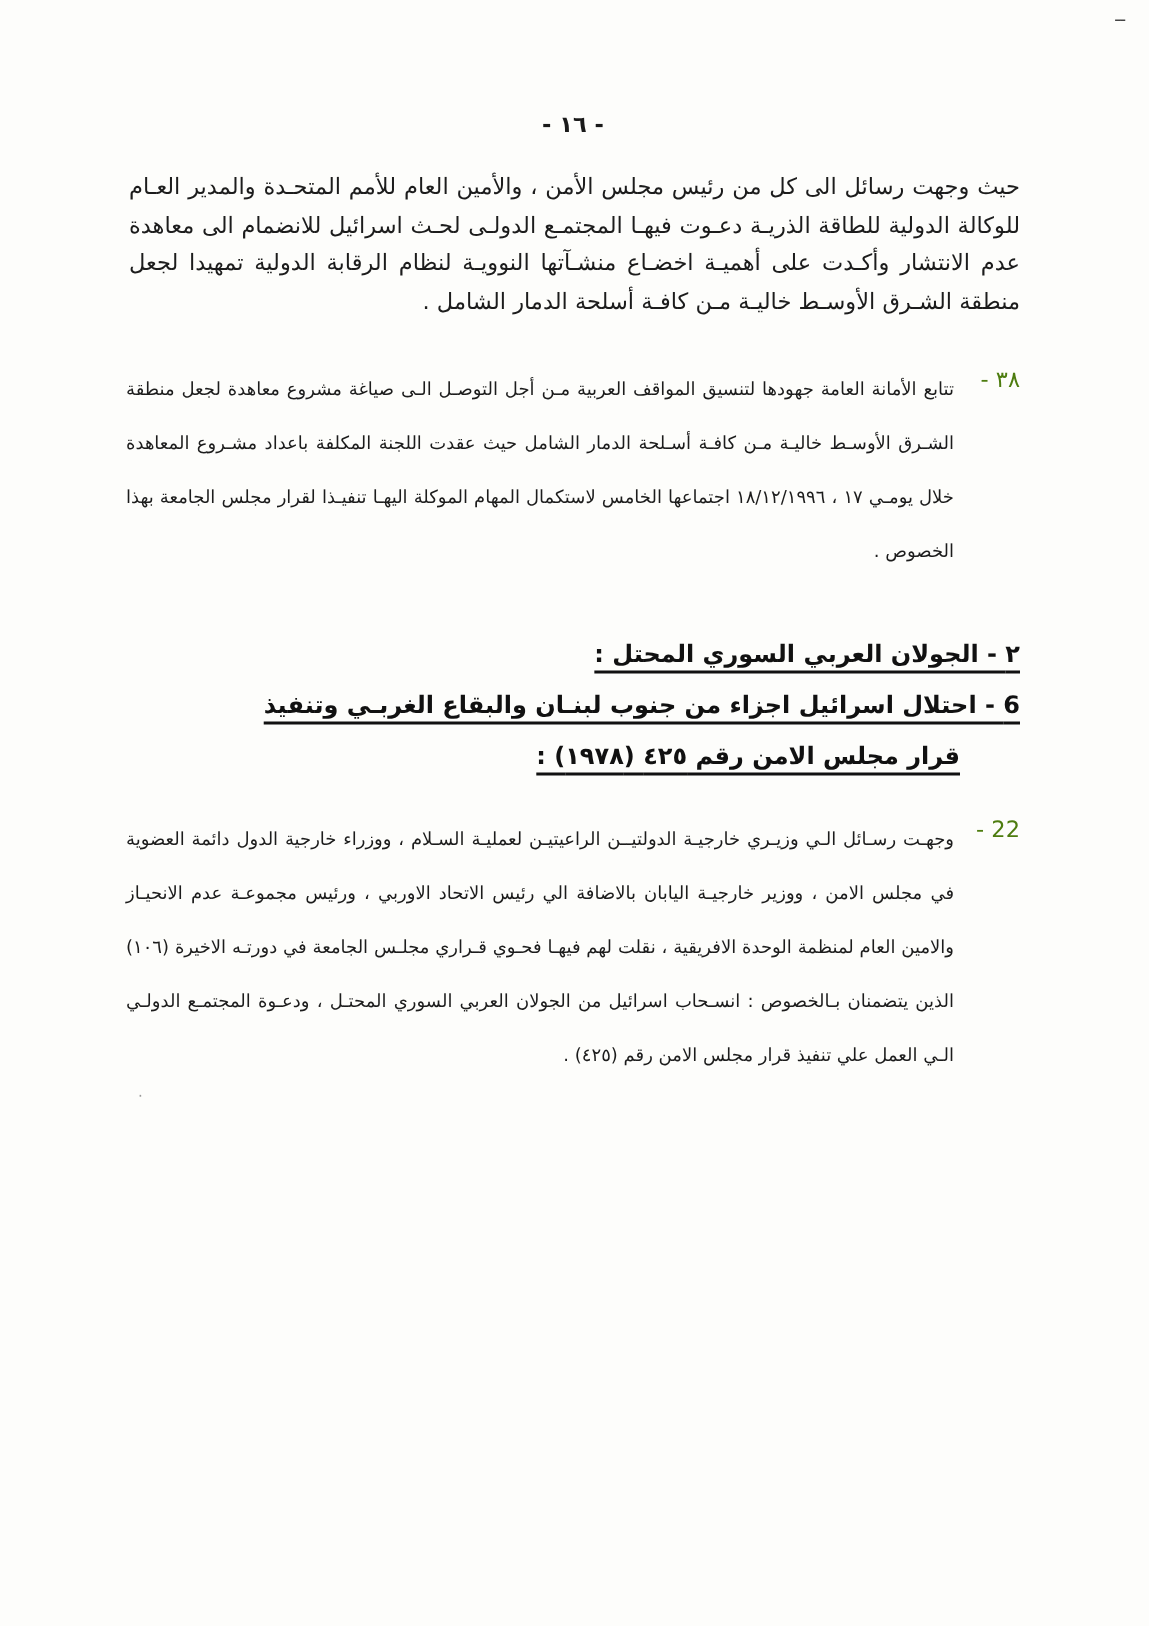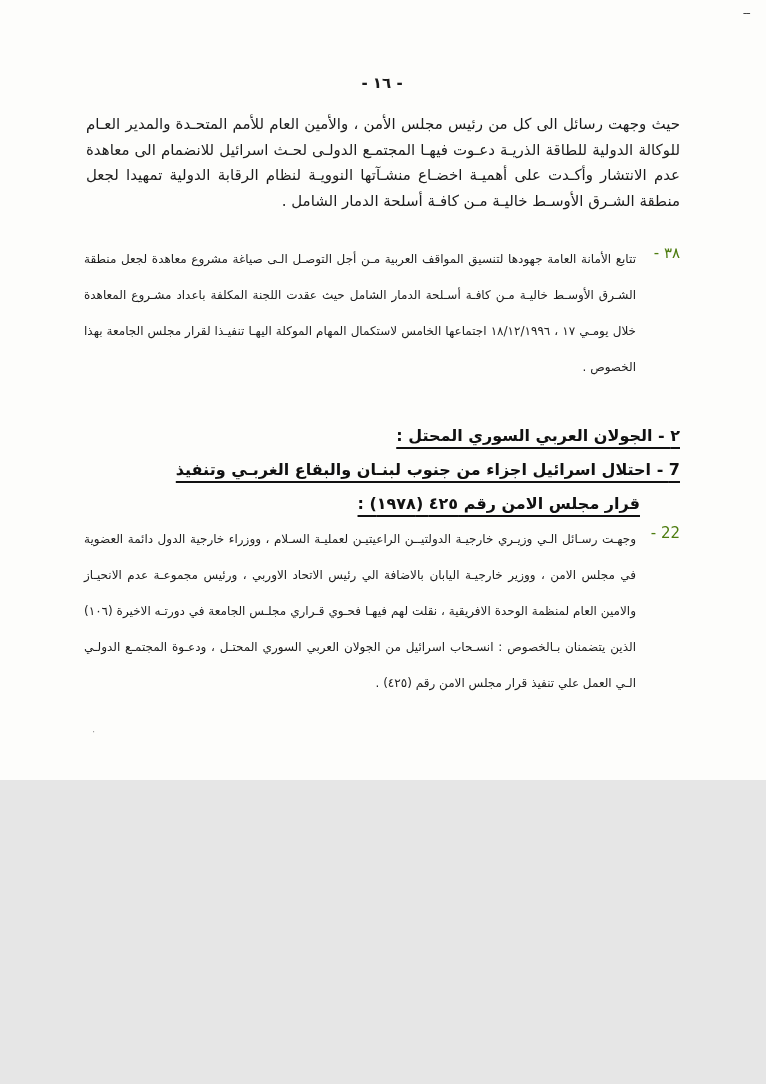--- a/index.html
+++ b/index.html
@@ -3,21 +3,21 @@
 <meta charset="utf-8">
 <style>
   html, body {
     margin: 0;
     padding: 0;
     background: #e6e6e6;
   }
   .page {
     position: relative;
     width: 766px;
-    height: 780px;
+    height: 1084px;
     margin: 0 auto;
     background: #fdfdfb;
     color: #1c1c1c;
     font-family: "DejaVu Sans", sans-serif;
     overflow: hidden;
     direction: rtl;
   }
   .corner-mark {
     position: absolute;
     top: 4px;
@@ -68,21 +68,21 @@
   }
   .item-text {
     flex: 1 1 auto;
     font-size: 12px;
     line-height: 36px;
     text-align: justify;
     color: #1c1c1c;
   }
   .para-37 { margin-bottom: 27px; padding-left: 2px; }
   .item-38 { margin-bottom: 34px; }
-  .headings { }
+  .headings { margin-bottom: 20px; }
   .heading-line {
     font-size: 16px;
     font-weight: bold;
     line-height: 34px;
     color: #111;
   }
   .heading-line .u {
     text-decoration: underline;
     text-decoration-thickness: 1.5px;
     text-underline-offset: 6px;
@@ -110,21 +110,21 @@
     <div class="item-row item-38">
       <div class="item-marker">٣٨ -</div>
       <div class="item-text">تتابع الأمانة العامة جهودها لتنسيق المواقف العربية مـن أجل التوصـل الـى صياغة مشروع معاهدة لجعل منطقة الشـرق الأوسـط خاليـة مـن كافـة أسـلحة الدمار الشامل حيث عقدت اللجنة المكلفة باعداد مشـروع المعاهدة خلال يومـي ١٧ ، ١٨/١٢/١٩٩٦ اجتماعها الخامس لاستكمال المهام الموكلة اليهـا تنفيـذا لقرار مجلس الجامعة بهذا الخصوص .</div>
     </div>
 
     <div class="headings">
       <div class="heading-line">
         <span class="u">٢ - الجولان العربي السوري المحتل :</span>
       </div>
       <div class="heading-line">
-        <span class="u">7 - احتلال اسرائيل اجزاء من جنوب لبنـان والبقاع الغربـي وتنفيذ</span>
+        <span class="u">6 - احتلال اسرائيل اجزاء من جنوب لبنـان والبقاع الغربـي وتنفيذ</span>
       </div>
       <div class="heading-line heading-cont">
         <span class="u">قرار مجلس  الامن رقم ٤٢٥ (١٩٧٨) :</span>
       </div>
     </div>
 
     <div class="item-row item-39">
       <div class="item-marker">22 -</div>
       <div class="item-text">وجهـت رسـائل الـي وزيـري خارجيـة الدولتيــن الراعيتيـن لعمليـة السـلام ، ووزراء خارجية الدول دائمة العضوية في مجلس الامن ، ووزير خارجيـة اليابان بالاضافة الي رئيس الاتحاد الاوربي ، ورئيس مجموعـة عدم الانحيـاز والامين العام لمنظمة الوحدة الافريقية ، نقلت لهم فيهـا فحـوي قـراري مجلـس الجامعة في دورتـه الاخيرة (١٠٦) الذين يتضمنان بـالخصوص : انسـحاب اسرائيل من الجولان العربي السوري المحتـل ، ودعـوة المجتمـع الدولـي الـي العمل علي تنفيذ قرار مجلس الامن رقم (٤٢٥) .</div>
     </div>

